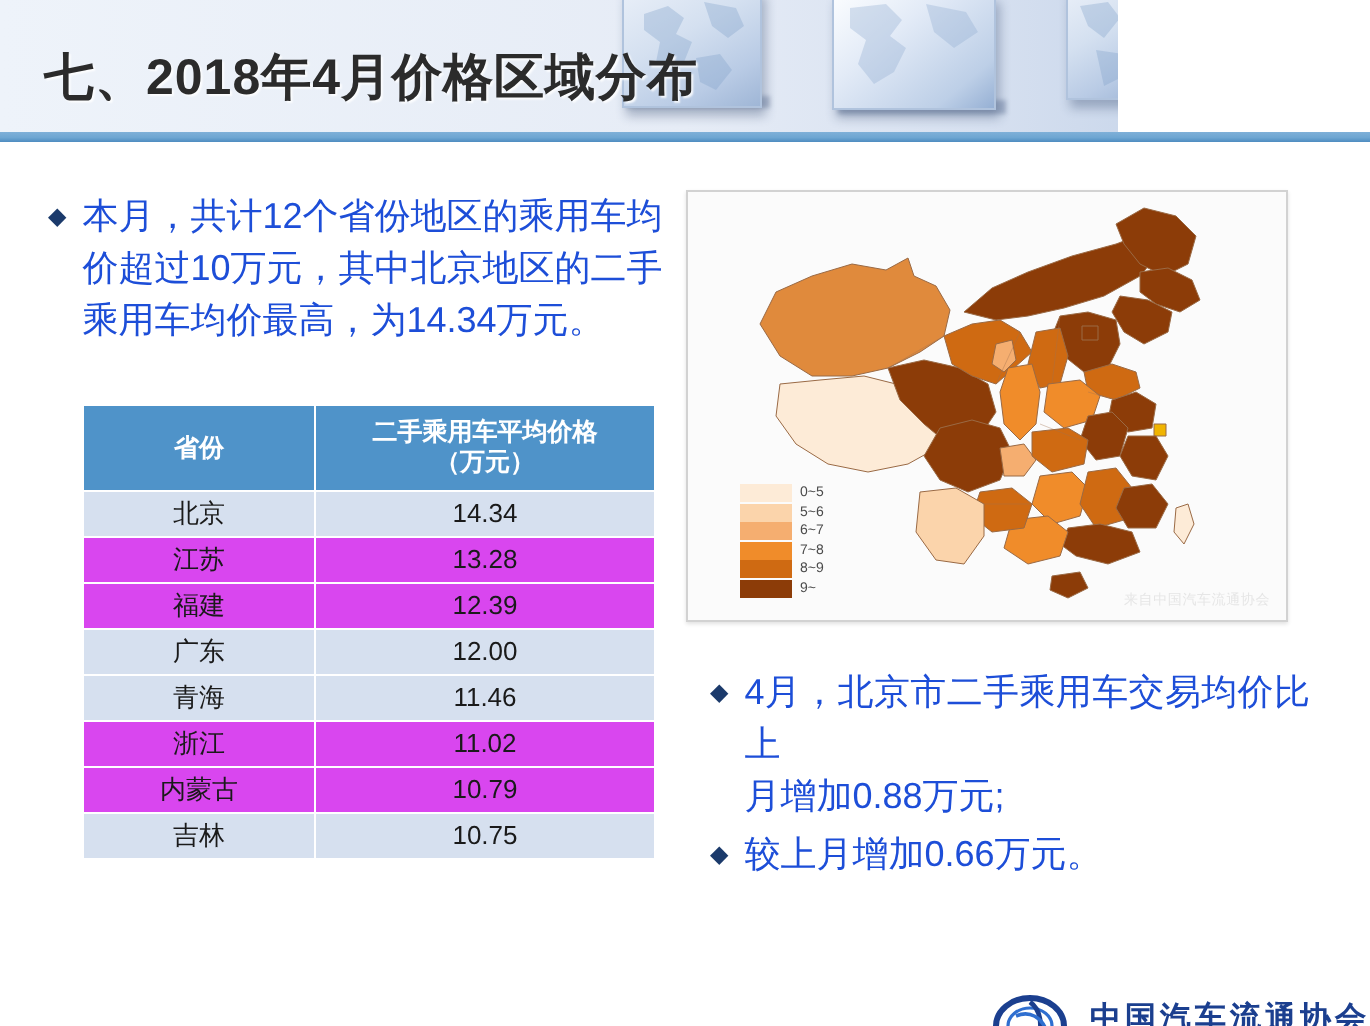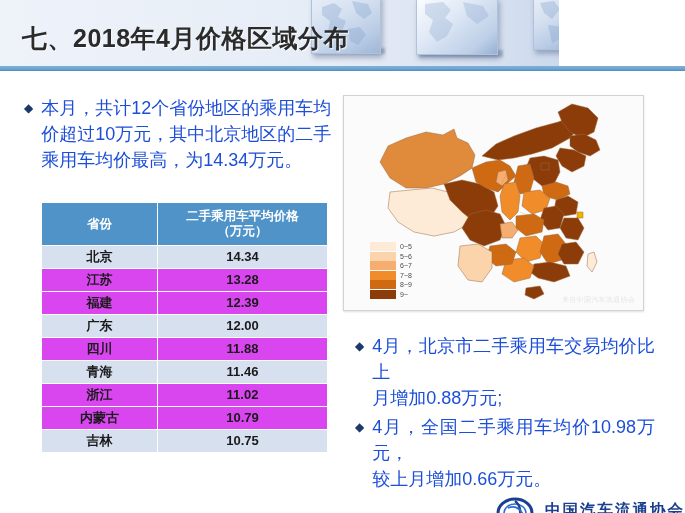--- a/index.html
+++ b/index.html
@@ -128,21 +128,20 @@
   .price-table th.col-prov { width: 111px; }
   .price-table th.col-price { width: 165px; }
   .price-table td {
     font-size: 13px;
     color: #1a1a1a;
     text-align: center;
     padding: 2px 2px;
     border: 1px solid #ffffff;
     height: 18px;
     line-height: 18px;
-    font-weight: bold;
   }
   .price-table tr.odd td  { background: #d6e0ef; }
   .price-table tr.even td { background: #d946ef; }
 
   
   .map-panel {
     position: absolute;
     left: 343px; top: 95px;
     width: 299px; height: 214px;
     background: #fbfbfb;
@@ -280,24 +279,20 @@
           <td>13.28</td>
         </tr>
       <tr class="even">
           <td>福建</td>
           <td>12.39</td>
         </tr>
       <tr class="odd">
           <td>广东</td>
           <td>12.00</td>
         </tr>
-      <tr class="even">
-          <td>四川</td>
-          <td>11.88</td>
-        </tr>
       <tr class="odd">
           <td>青海</td>
           <td>11.46</td>
         </tr>
       <tr class="even">
           <td>浙江</td>
           <td>11.02</td>
         </tr>
       <tr class="even">
           <td>内蒙古</td>
@@ -416,21 +411,20 @@
     <div class="bullet-row">
       <span class="diamond">◆</span>
       <div class="bullet-text">
         <div>4月，北京市二手乘用车交易均价比上</div>
         <div>月增加0.88万元;</div>
       </div>
     </div>
     <div class="bullet-row">
       <span class="diamond">◆</span>
       <div class="bullet-text">
-        <div>4月，全国二手乘用车均价10.98万元，</div>
         <div>较上月增加0.66万元。</div>
       </div>
     </div>
   </div>
 
   <div class="logo-wrap">
     <div class="logo-mark">
       <svg width="44" height="40" viewBox="0 0 44 40">
         <ellipse cx="20" cy="17" rx="17" ry="14" fill="none" stroke="#1b3f8f" stroke-width="3"></ellipse>
         <ellipse cx="20" cy="17" rx="11" ry="9" fill="none" stroke="#2f6fd0" stroke-width="1.6"></ellipse>

